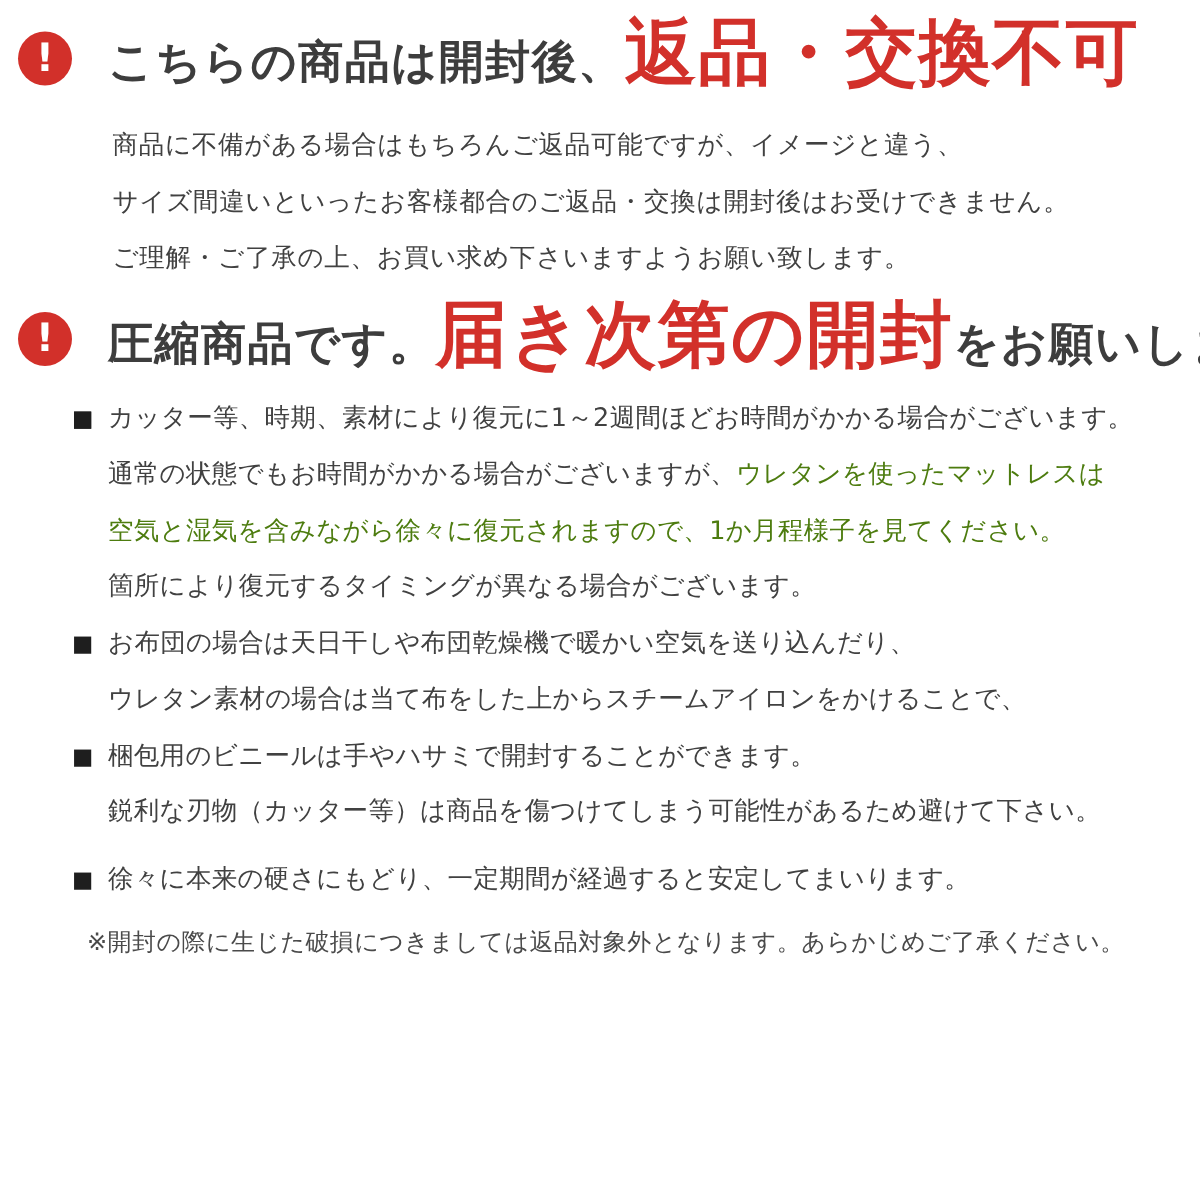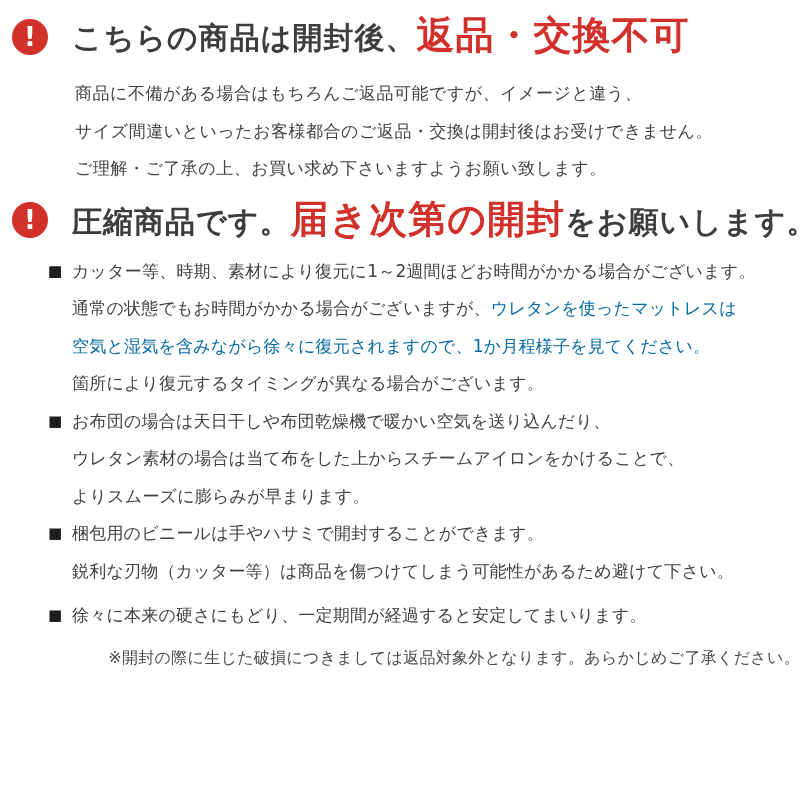--- a/index.html
+++ b/index.html
@@ -15,32 +15,32 @@
   .s1-hdr { padding-top:12px; }
   .s2-hdr { margin-top:8px; }
   .alert-icon {
     flex:0 0 36px; width:36px; height:36px; border-radius:50%;
     background:#d2302a; color:#ffffff;
     font-weight:bold; font-size:26px; line-height:36px;
     display:flex; align-items:center; justify-content:center;
   }
   .title { font-size:30px; font-weight:bold; color:#3d3d3d;
            letter-spacing:1px; white-space:nowrap; line-height:46px; }
-  .title .red { font-size:38px; color:#d2302a; }
+  .title .red { font-size:48px; color:#d2302a; }
   .s1-body { margin:14px 0 0 75px; }
   .s1-body .line { font-size:17px; line-height:37.5px; white-space:nowrap;
                    letter-spacing:0.5px; }
   .list { margin-top:8px; }
   .row { position:relative; padding-left:72px; font-size:17px;
          line-height:37.5px; white-space:nowrap; letter-spacing:0.2px; }
   .row.gap-top { margin-top:7px; }
   .row .bullet { position:absolute; left:48px; top:0; font-size:15px; color:#1e1e1e; }
-  .red-text { color:#0369a1;margin-top:24px; }
+  .red-text { color:#4d7c0f;margin-top:24px; }
   .footnote { margin:13px 0 0 58px; font-size:16px; color:#4a4a4a;
-              letter-spacing:0.3px; white-space:nowrap;text-align:right; }
+              letter-spacing:0.3px; white-space:nowrap; }
 </style>
 </head>
 <body>
 
 <div class="page">
 
   <section>
     <div class="hdr s1-hdr">
       <span class="alert-icon">!</span>
       <h1 class="title" style="margin:0;">
@@ -62,21 +62,20 @@
       </h1>
     </div>
     <div class="list">
         <div class="row"><span class="bullet">■</span></div>
         <div class="row"><span class="bullet">■</span><span>カッター等、時期、素材により復元に1～2週間ほどお時間がかかる場合がございます。</span></div>
         <div class="row"><span>通常の状態でもお時間がかかる場合がございますが、</span><span class="red-text">ウレタンを使ったマットレスは</span></div>
         <div class="row"><span class="red-text">空気と湿気を含みながら徐々に復元されますので、1か月程様子を見てください。</span></div>
         <div class="row"><span>箇所により復元するタイミングが異なる場合がございます。</span></div>
         <div class="row"><span class="bullet">■</span><span>お布団の場合は天日干しや布団乾燥機で暖かい空気を送り込んだり、</span></div>
         <div class="row"><span>ウレタン素材の場合は当て布をした上からスチームアイロンをかけることで、</span></div>
-        <div class="row"><span>よりスムーズに膨らみが早まります。</span></div>
         <div class="row"><span class="bullet">■</span><span>梱包用のビニールは手やハサミで開封することができます。</span></div>
         <div class="row"><span>鋭利な刃物（カッター等）は商品を傷つけてしまう可能性があるため避けて下さい。</span></div>
         <div class="row gap-top"><span class="bullet">■</span></div>
         <div class="row"><span>徐々に本来の硬さにもどり、一定期間が経過すると安定してまいります。</span></div>
       </div>
     <div class="footnote">※開封の際に生じた破損につきましては返品対象外となります。あらかじめご了承ください。</div>
   </section>
 
 </div>
 

